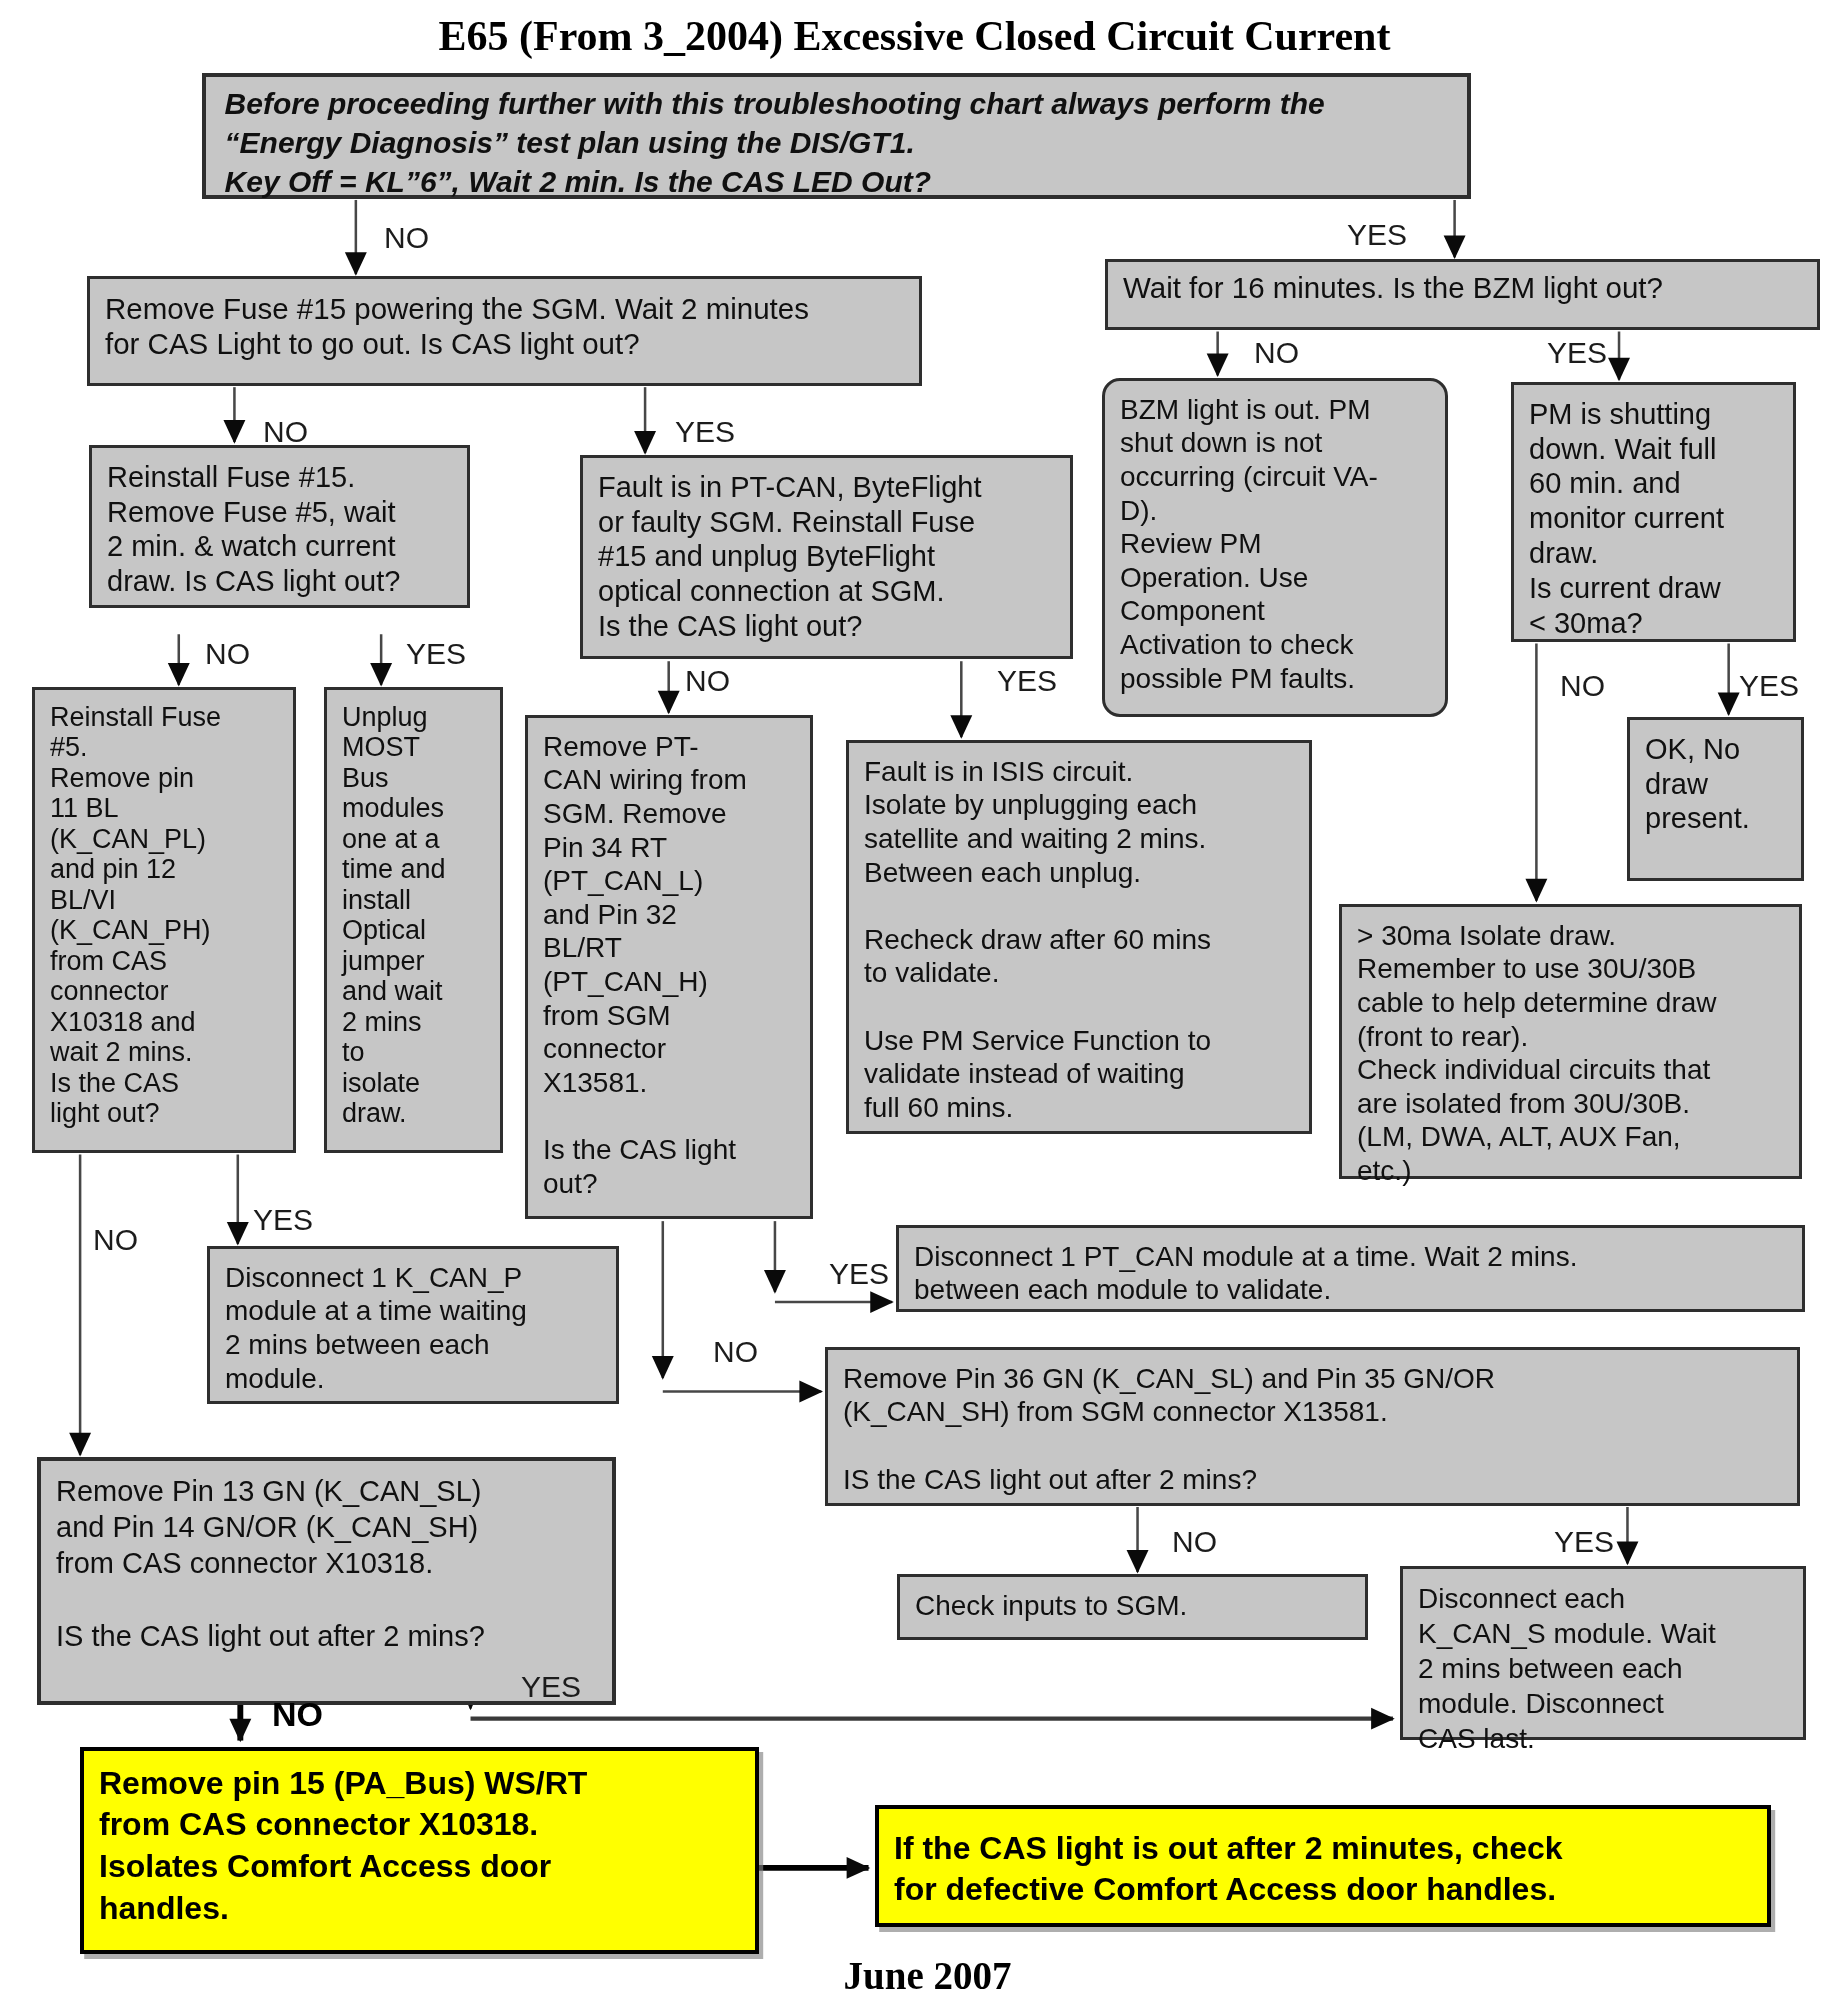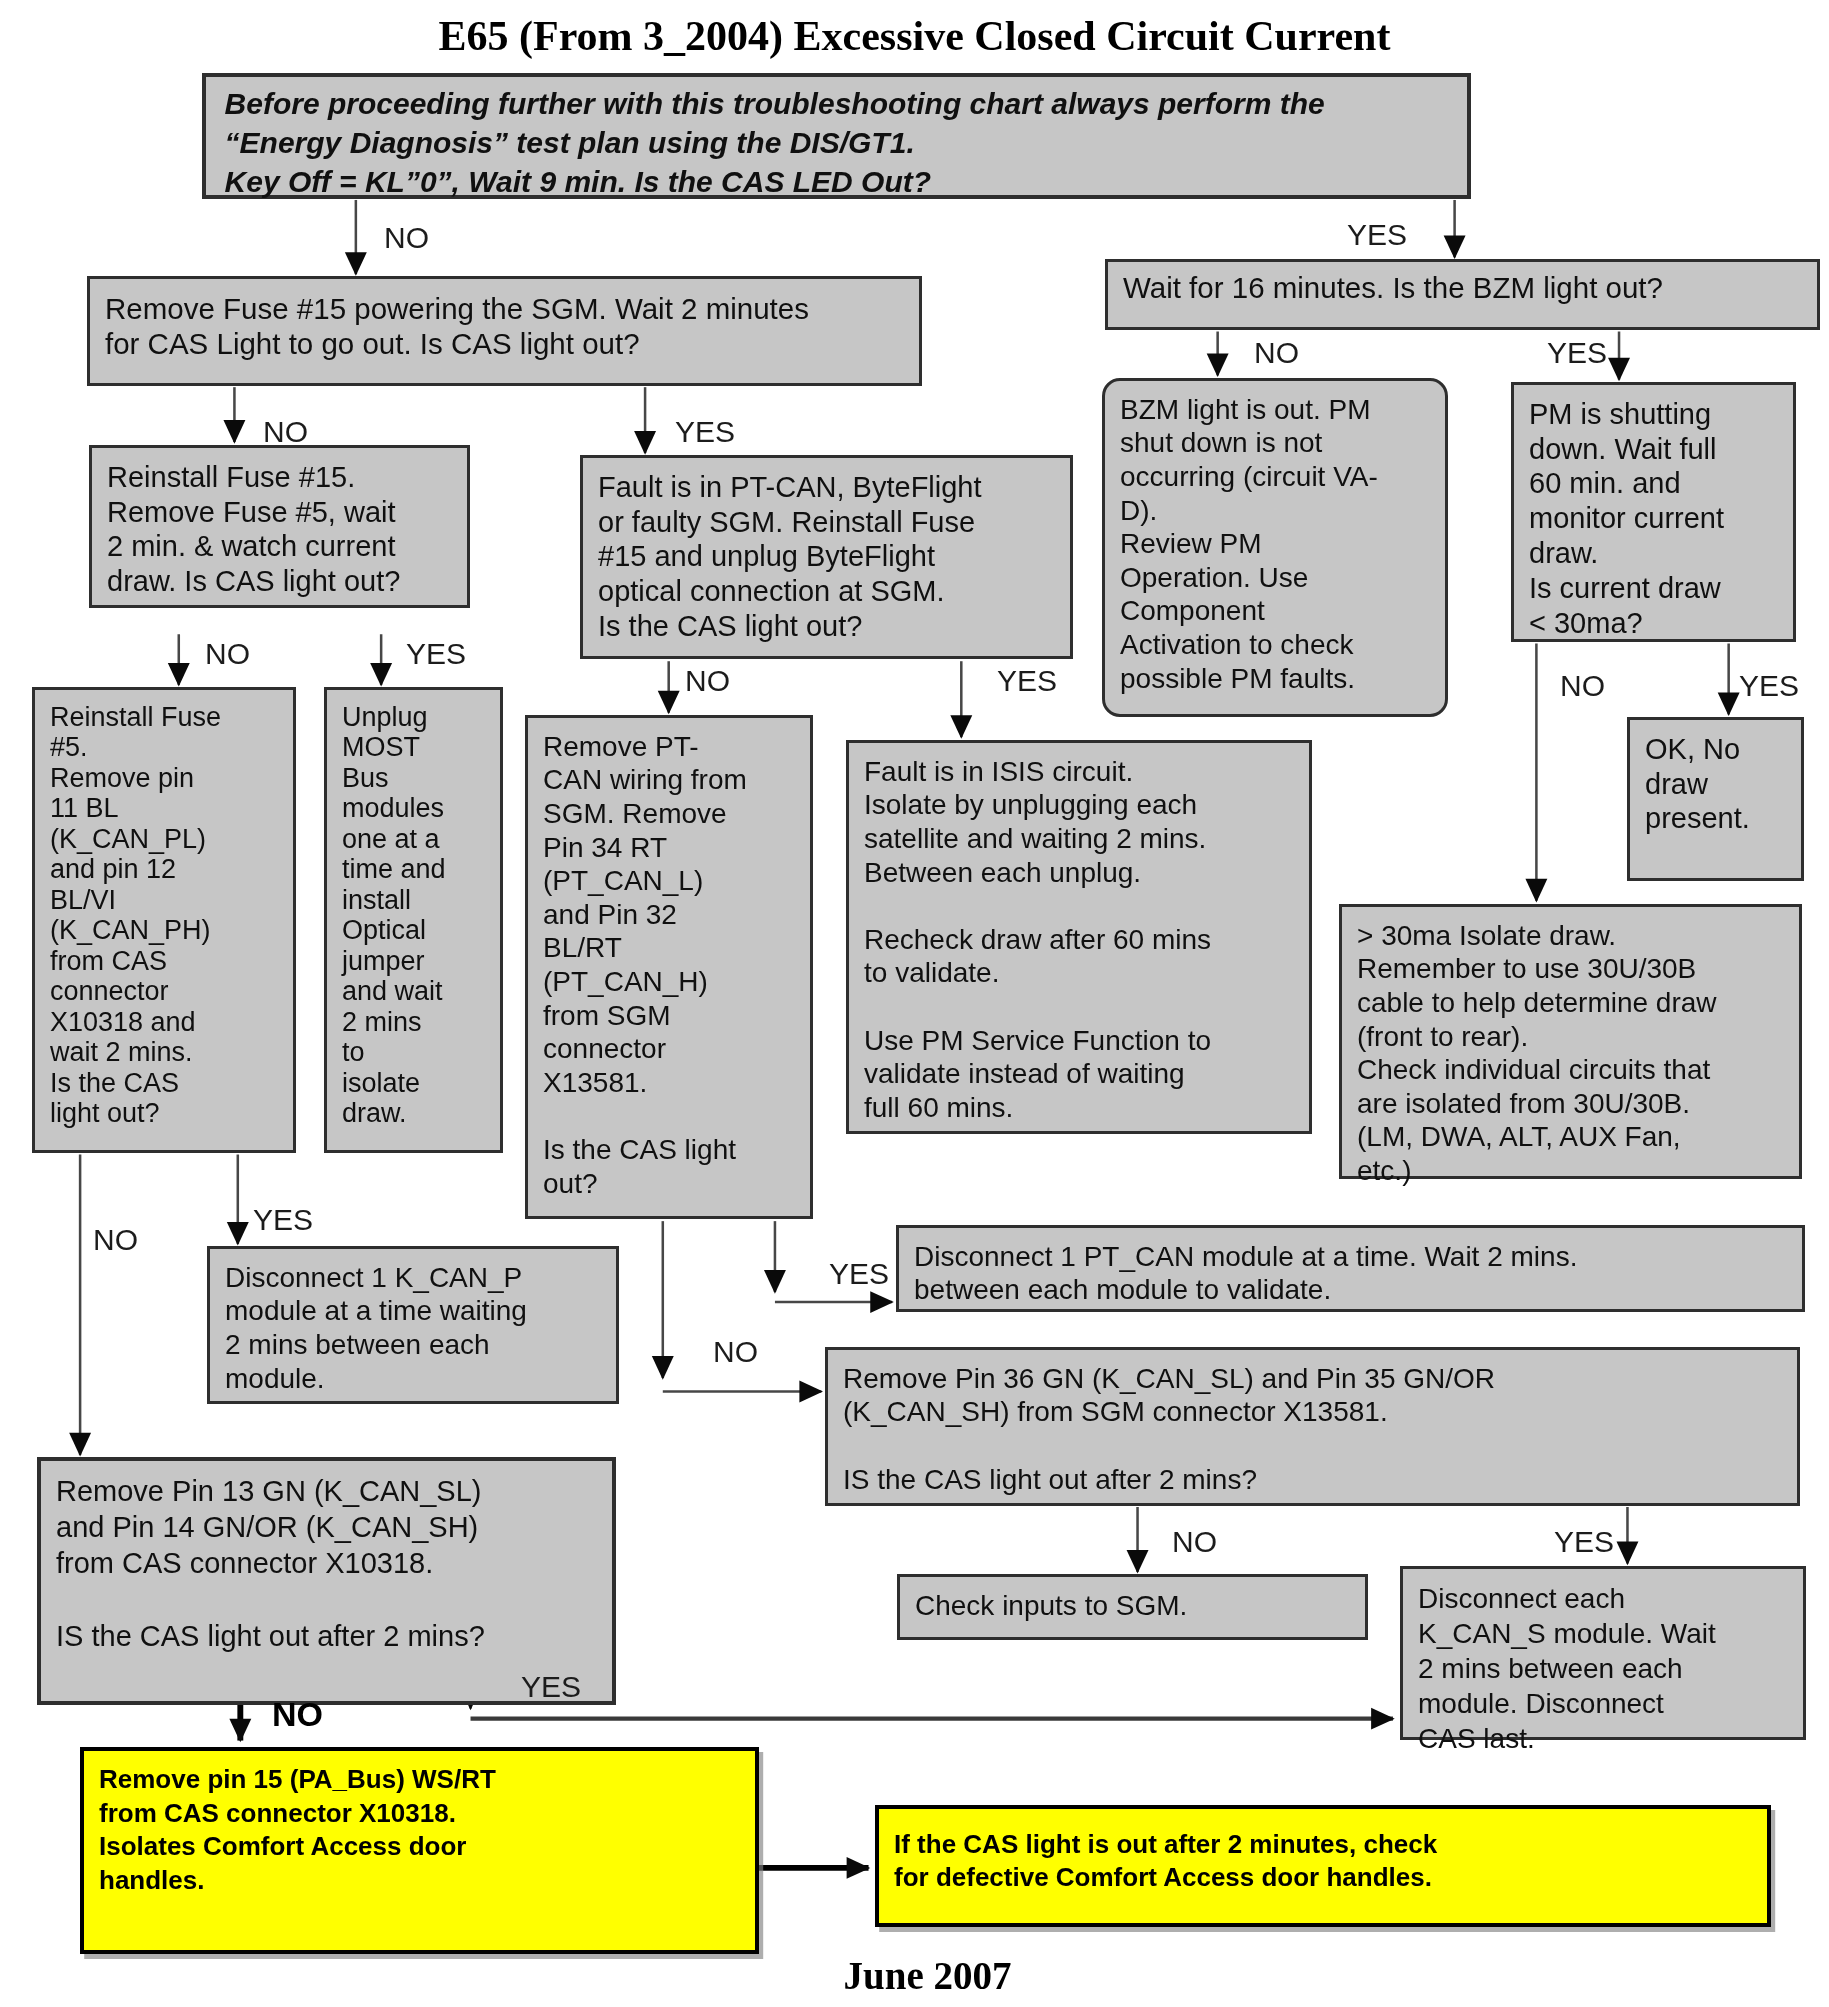--- a/index.html
+++ b/index.html
@@ -6,21 +6,21 @@
   #canvas{position:relative;width:1829px;height:2008px;background:#fff;overflow:hidden;
           font-family:"Liberation Sans",sans-serif;color:#111;}
   .title{position:absolute;left:0;top:11.8px;width:1829px;text-align:center;
          font-family:"Liberation Serif",serif;font-weight:bold;font-size:42px;color:#000;}
   .footer{position:absolute;left:590px;top:1953px;width:675px;text-align:center;
           font-family:"Liberation Serif",serif;font-weight:bold;font-size:39px;color:#000;}
   .node{position:absolute;background:var(--box-fill,#c6c6c6);border:3.4px solid #2e2e2e;
         box-sizing:border-box;padding:11.8px 15px;white-space:pre-line;
         font-size:28px;line-height:1.2;color:#101010;}
   .node--yellow{background:var(--hl-fill,#ffff00);border:4.2px solid #000;font-weight:bold;
-                font-size:26px;line-height:1.3;box-shadow:4.2px 5px 0 rgba(130,130,130,.65);color:#000;}
+                font-size:32px;line-height:1.3;box-shadow:4.2px 5px 0 rgba(130,130,130,.65);color:#000;}
   .lbl{position:absolute;font-size:30px;color:#1c1c1c;}
   .lbl--bold{font-weight:bold;font-size:34px;color:#000;}
 
   .n-intro{left:202px;top:73px;width:1269px;height:126px;border-width:4.2px;
            font-weight:bold;font-style:italic;font-size:30px;line-height:1.3;padding:6.7px 18.6px;}
   .n-removeFuse15{left:87px;top:276px;width:835px;height:110px;font-size:29.5px;}
   .n-wait16{left:1105px;top:259px;width:715px;height:71px;font-size:29.5px;padding-top:8px;}
   .n-reinstallFuse15{left:89px;top:445px;width:381px;height:163px;font-size:29px;}
   .n-faultPTCAN{left:580px;top:455px;width:493px;height:204px;font-size:29px;}
   .n-bzmOut{left:1102px;top:378px;width:346px;height:339px;border-radius:18px;}
@@ -78,21 +78,21 @@
     <path class="wire" d="M786 1650 H974" marker-end="url(#ah)"></path>
     <path class="wire" d="M1349 1787 V1864" marker-end="url(#ah)"></path>
     <path class="wire" d="M1930 1787 V1854" marker-end="url(#ah)"></path>
     <path class="wire wire--bold" d="M285 1978 V2064" marker-end="url(#ah)"></path>
     <path class="wire" d="M558 1978 V2026" marker-end="url(#ah)"></path>
     <path class="wire wire--med" d="M558 2038 H1652" marker-end="url(#ah)"></path>
     <path class="wire wire--bold" d="M898 2215 H1030" marker-end="url(#ah)"></path>
   </svg>
 
   <div class="node n-intro">Before proceeding further with this troubleshooting chart always perform the “Energy Diagnosis” test plan using the DIS/GT1.
-Key Off = KL”0”, Wait 9 min. Is the CAS LED Out?</div>
+Key Off = KL”6”, Wait 2 min. Is the CAS LED Out?</div>
   <div class="node n-removeFuse15">Remove Fuse #15 powering the SGM. Wait 2 minutes
 for CAS Light to go out. Is CAS light out?</div>
   <div class="node n-wait16">Wait for 16 minutes. Is the BZM light out?</div>
   <div class="node n-reinstallFuse15">Reinstall Fuse #15.
 Remove Fuse #5, wait
 2 min. &amp; watch current
 draw. Is CAS light out?</div>
   <div class="node n-faultPTCAN">Fault is in PT-CAN, ByteFlight
 or faulty SGM. Reinstall Fuse
 #15 and unplug ByteFlight

